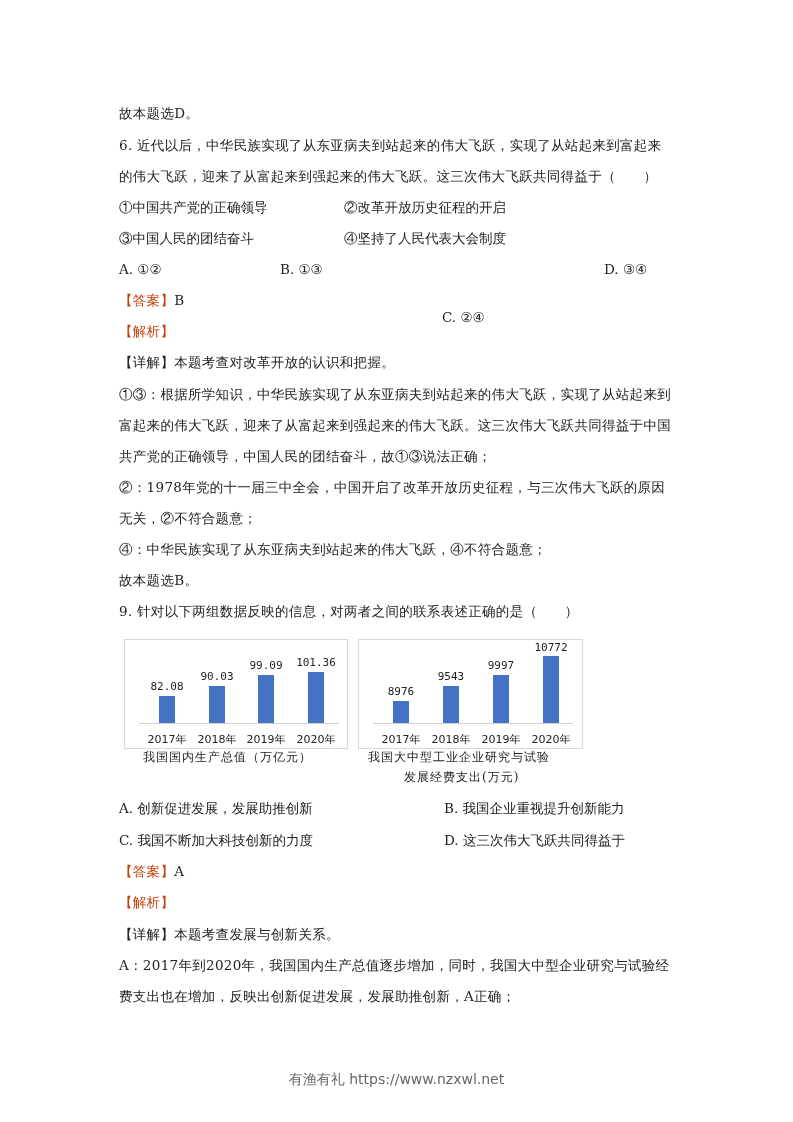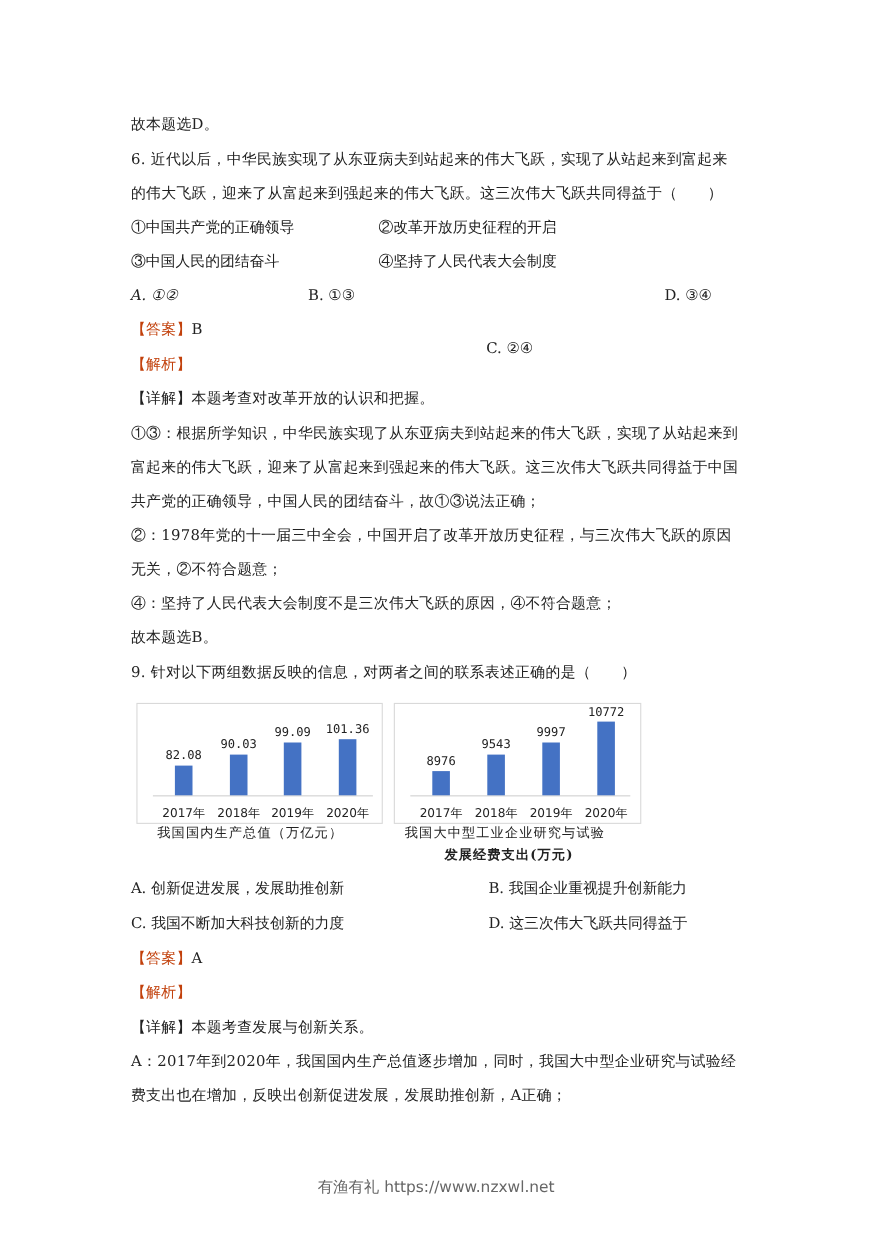--- a/index.html
+++ b/index.html
@@ -23,39 +23,39 @@
 <div class="line" style="top:104px;">故本题选D。</div>
 
 <div class="line" style="top:136px;">6. 近代以后，中华民族实现了从东亚病夫到站起来的伟大飞跃，实现了从站起来到富起来</div>
 <div class="line" style="top:167px;">的伟大飞跃，迎来了从富起来到强起来的伟大飞跃。这三次伟大飞跃共同得益于（　　）</div>
 
 <div class="opt" style="top:198px;left:119px;">①中国共产党的正确领导</div>
 <div class="opt" style="top:198px;left:344px;">②改革开放历史征程的开启</div>
 <div class="opt" style="top:229px;left:119px;">③中国人民的团结奋斗</div>
 <div class="opt" style="top:229px;left:344px;">④坚持了人民代表大会制度</div>
 
-<div class="opt" style="top:260px;left:119px;font-style:italic;">A. ①②</div>
+<div class="opt" style="top:260px;left:119px;">A. ①②</div>
 <div class="opt" style="top:260px;left:280px;">B. ①③</div>
 <div class="opt" style="top:260px;left:442px;margin-top:48px;">C. ②④</div>
 <div class="opt" style="top:260px;left:604px;">D. ③④</div>
 
 <div class="line" style="top:291px;">
   <span class="tag">【答案】</span><span>B</span>
 </div>
 <div class="line" style="top:322px;">
   <span class="tag">【解析】</span>
 </div>
 
 <div class="line" style="top:353px;">【详解】本题考查对改革开放的认识和把握。</div>
 <div class="line" style="top:385px;">①③：根据所学知识，中华民族实现了从东亚病夫到站起来的伟大飞跃，实现了从站起来到</div>
 <div class="line" style="top:416px;">富起来的伟大飞跃，迎来了从富起来到强起来的伟大飞跃。这三次伟大飞跃共同得益于中国</div>
 <div class="line" style="top:447px;">共产党的正确领导，中国人民的团结奋斗，故①③说法正确；</div>
 <div class="line" style="top:478px;">②：1978年党的十一届三中全会，中国开启了改革开放历史征程，与三次伟大飞跃的原因</div>
 <div class="line" style="top:509px;">无关，②不符合题意；</div>
-<div class="line" style="top:540px;">④：坚持了人民代表大会制度不是三次伟大飞跃的原因，④不符合题意；</div>
+<div class="line" style="top:540px;">④：中华民族实现了从东亚病夫到站起来的伟大飞跃，④不符合题意；</div>
 <div class="line" style="top:571px;">故本题选B。</div>
 
 <div class="line" style="top:602px;">9. 针对以下两组数据反映的信息，对两者之间的联系表述正确的是（　　）</div>
 
 <div class="chart" style="left:124px;top:639px;width:222px;height:108px;">
   <div class="axis" style="left:14px;top:83px;width:200px;"></div>
   <div class="bar" style="left:34px;top:56px;height:27px;"></div>
   <div class="bar" style="left:84px;top:46px;height:37px;"></div>
   <div class="bar" style="left:133px;top:35px;height:48px;"></div>
   <div class="bar" style="left:183px;top:32px;height:51px;"></div>
@@ -79,21 +79,21 @@
   <div class="vlabel" style="left:12px;top:45px;">8976</div>
   <div class="vlabel" style="left:62px;top:30px;">9543</div>
   <div class="vlabel" style="left:112px;top:19px;">9997</div>
   <div class="vlabel" style="left:162px;top:1px;">10772</div>
   <div class="xlabel" style="left:12px;top:92px;">2017年</div>
   <div class="xlabel" style="left:62px;top:92px;">2018年</div>
   <div class="xlabel" style="left:112px;top:92px;">2019年</div>
   <div class="xlabel" style="left:162px;top:92px;">2020年</div>
 </div>
 <div class="caption" style="left:368px;top:749px;">我国大中型工业企业研究与试验</div>
-<div class="caption" style="left:404px;top:769px;font-weight:bold;">发展经费支出(万元)</div>
+<div class="caption" style="left:404px;top:769px;">发展经费支出(万元)</div>
 
 <div class="opt" style="top:799px;left:119px;">A. 创新促进发展，发展助推创新</div>
 <div class="opt" style="top:799px;left:444px;">B. 我国企业重视提升创新能力</div>
 <div class="opt" style="top:831px;left:119px;">C. 我国不断加大科技创新的力度</div>
 <div class="opt" style="top:831px;left:444px;">D. 这三次伟大飞跃共同得益于</div>
 
 <div class="line" style="top:862px;">
   <span class="tag">【答案】</span><span>A</span>
 </div>
 <div class="line" style="top:893px;">

